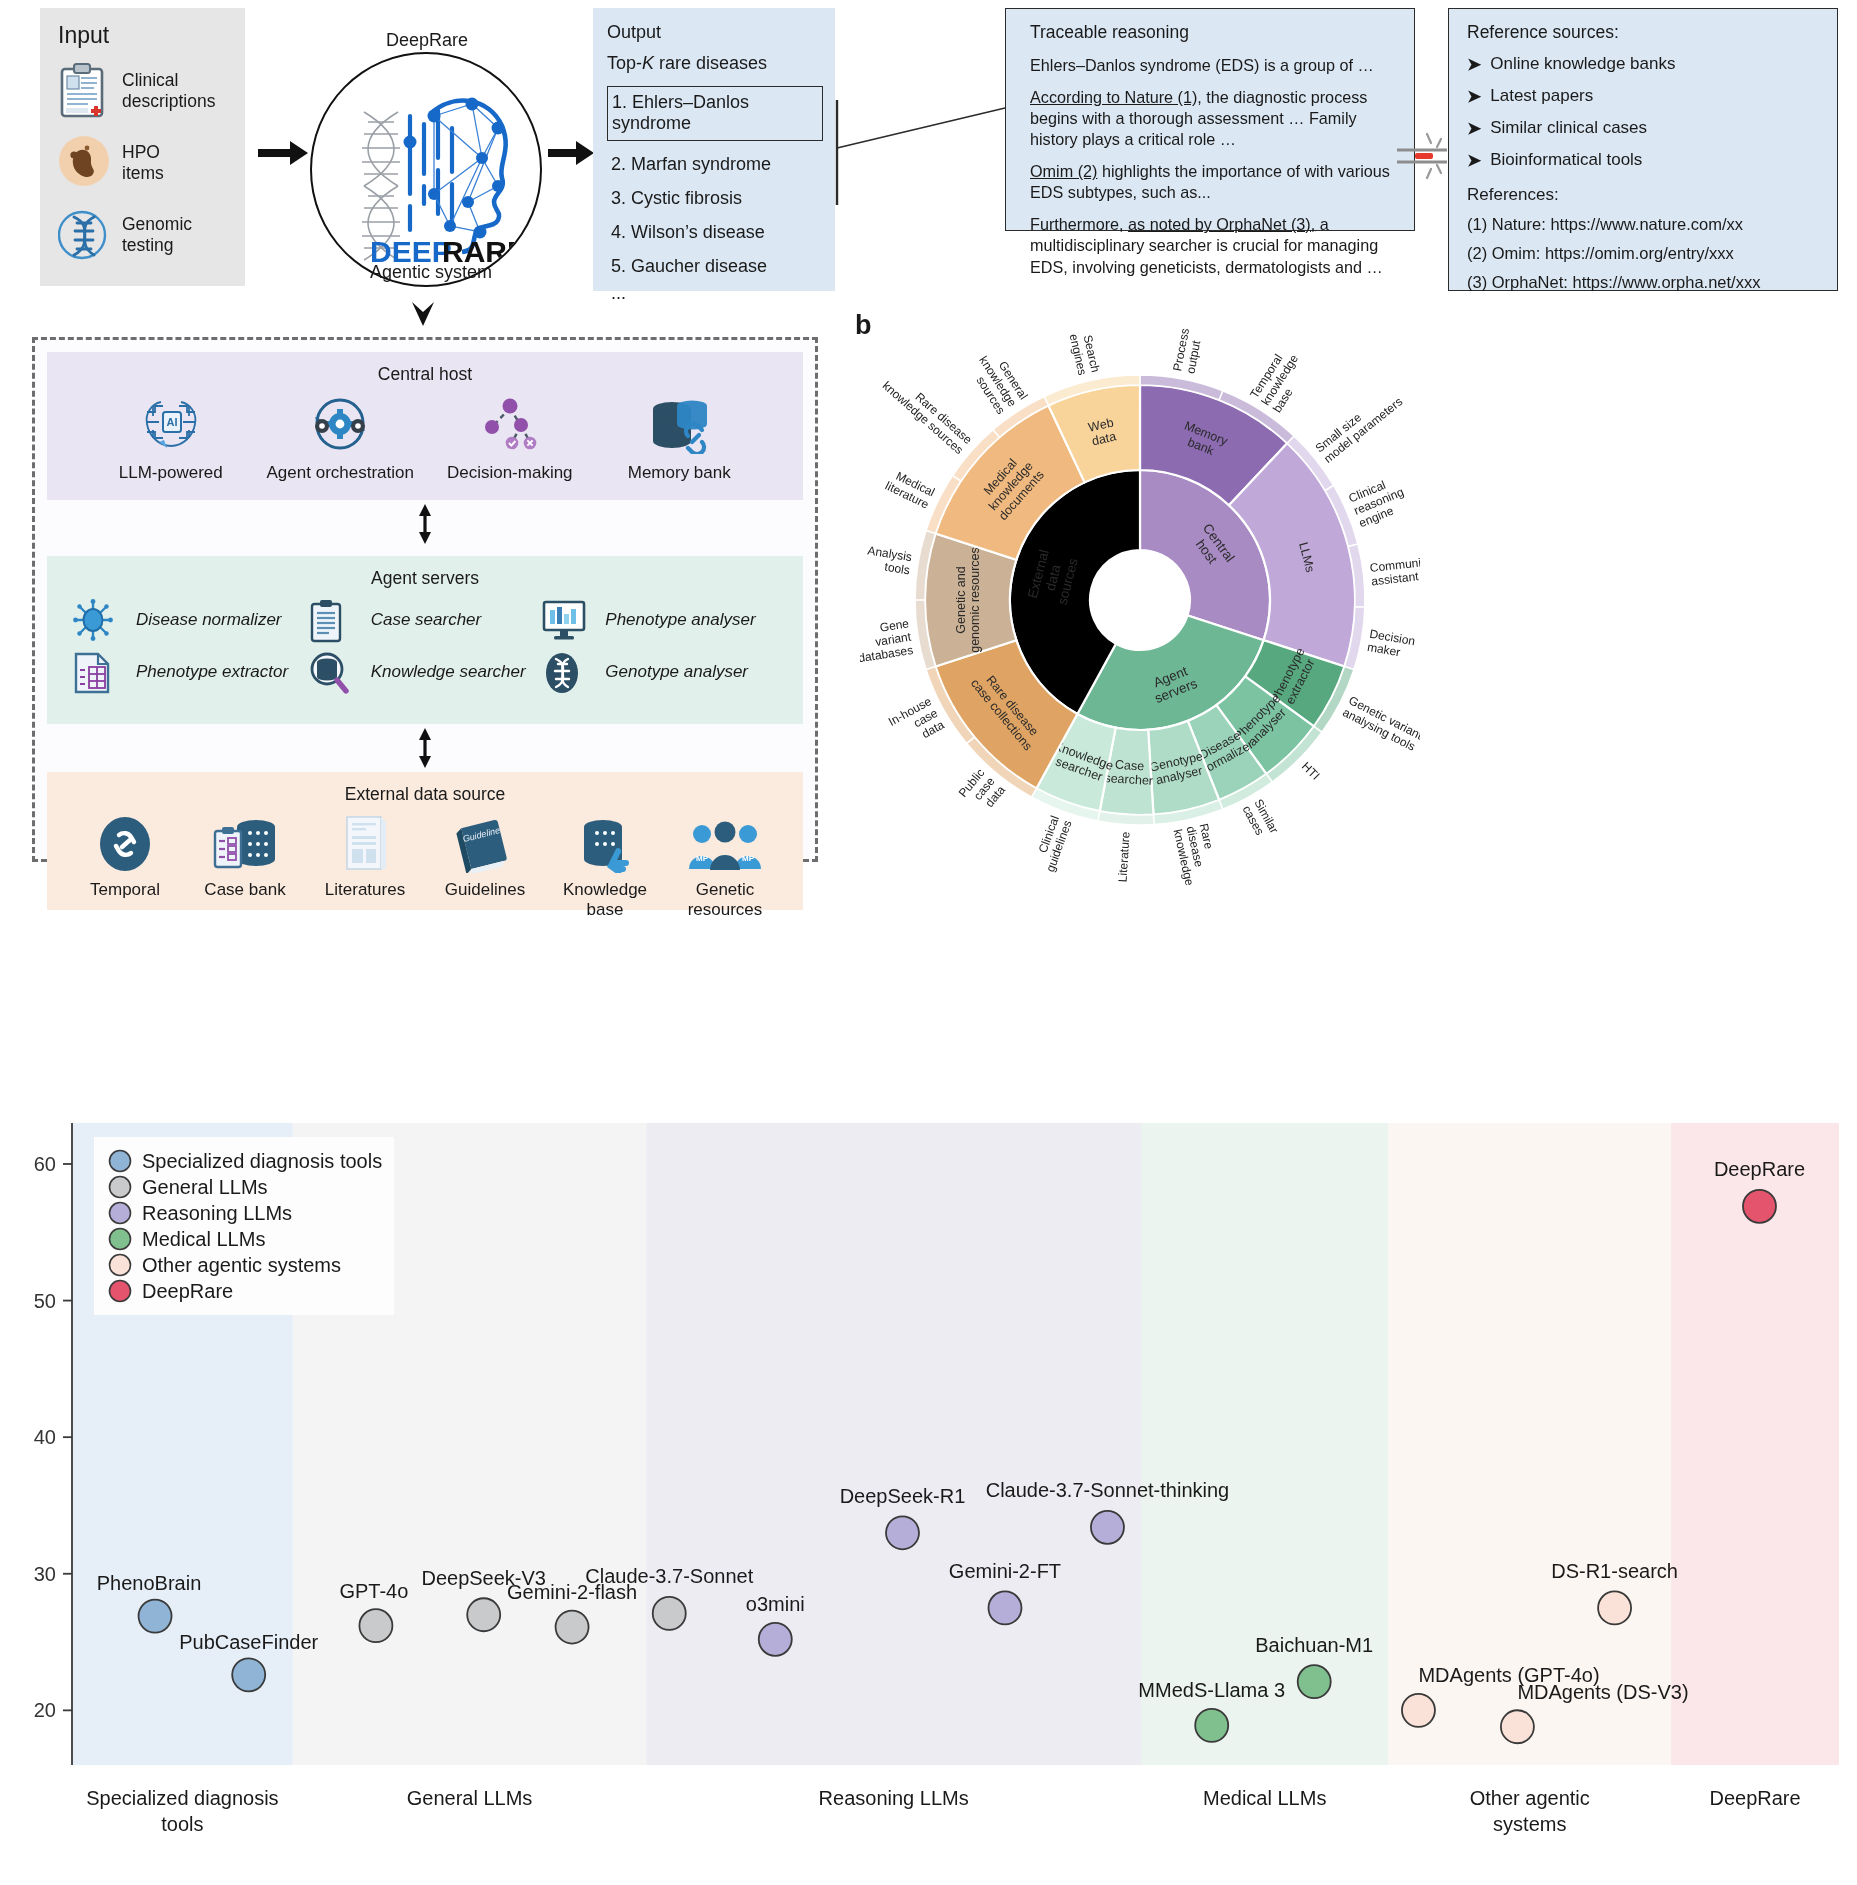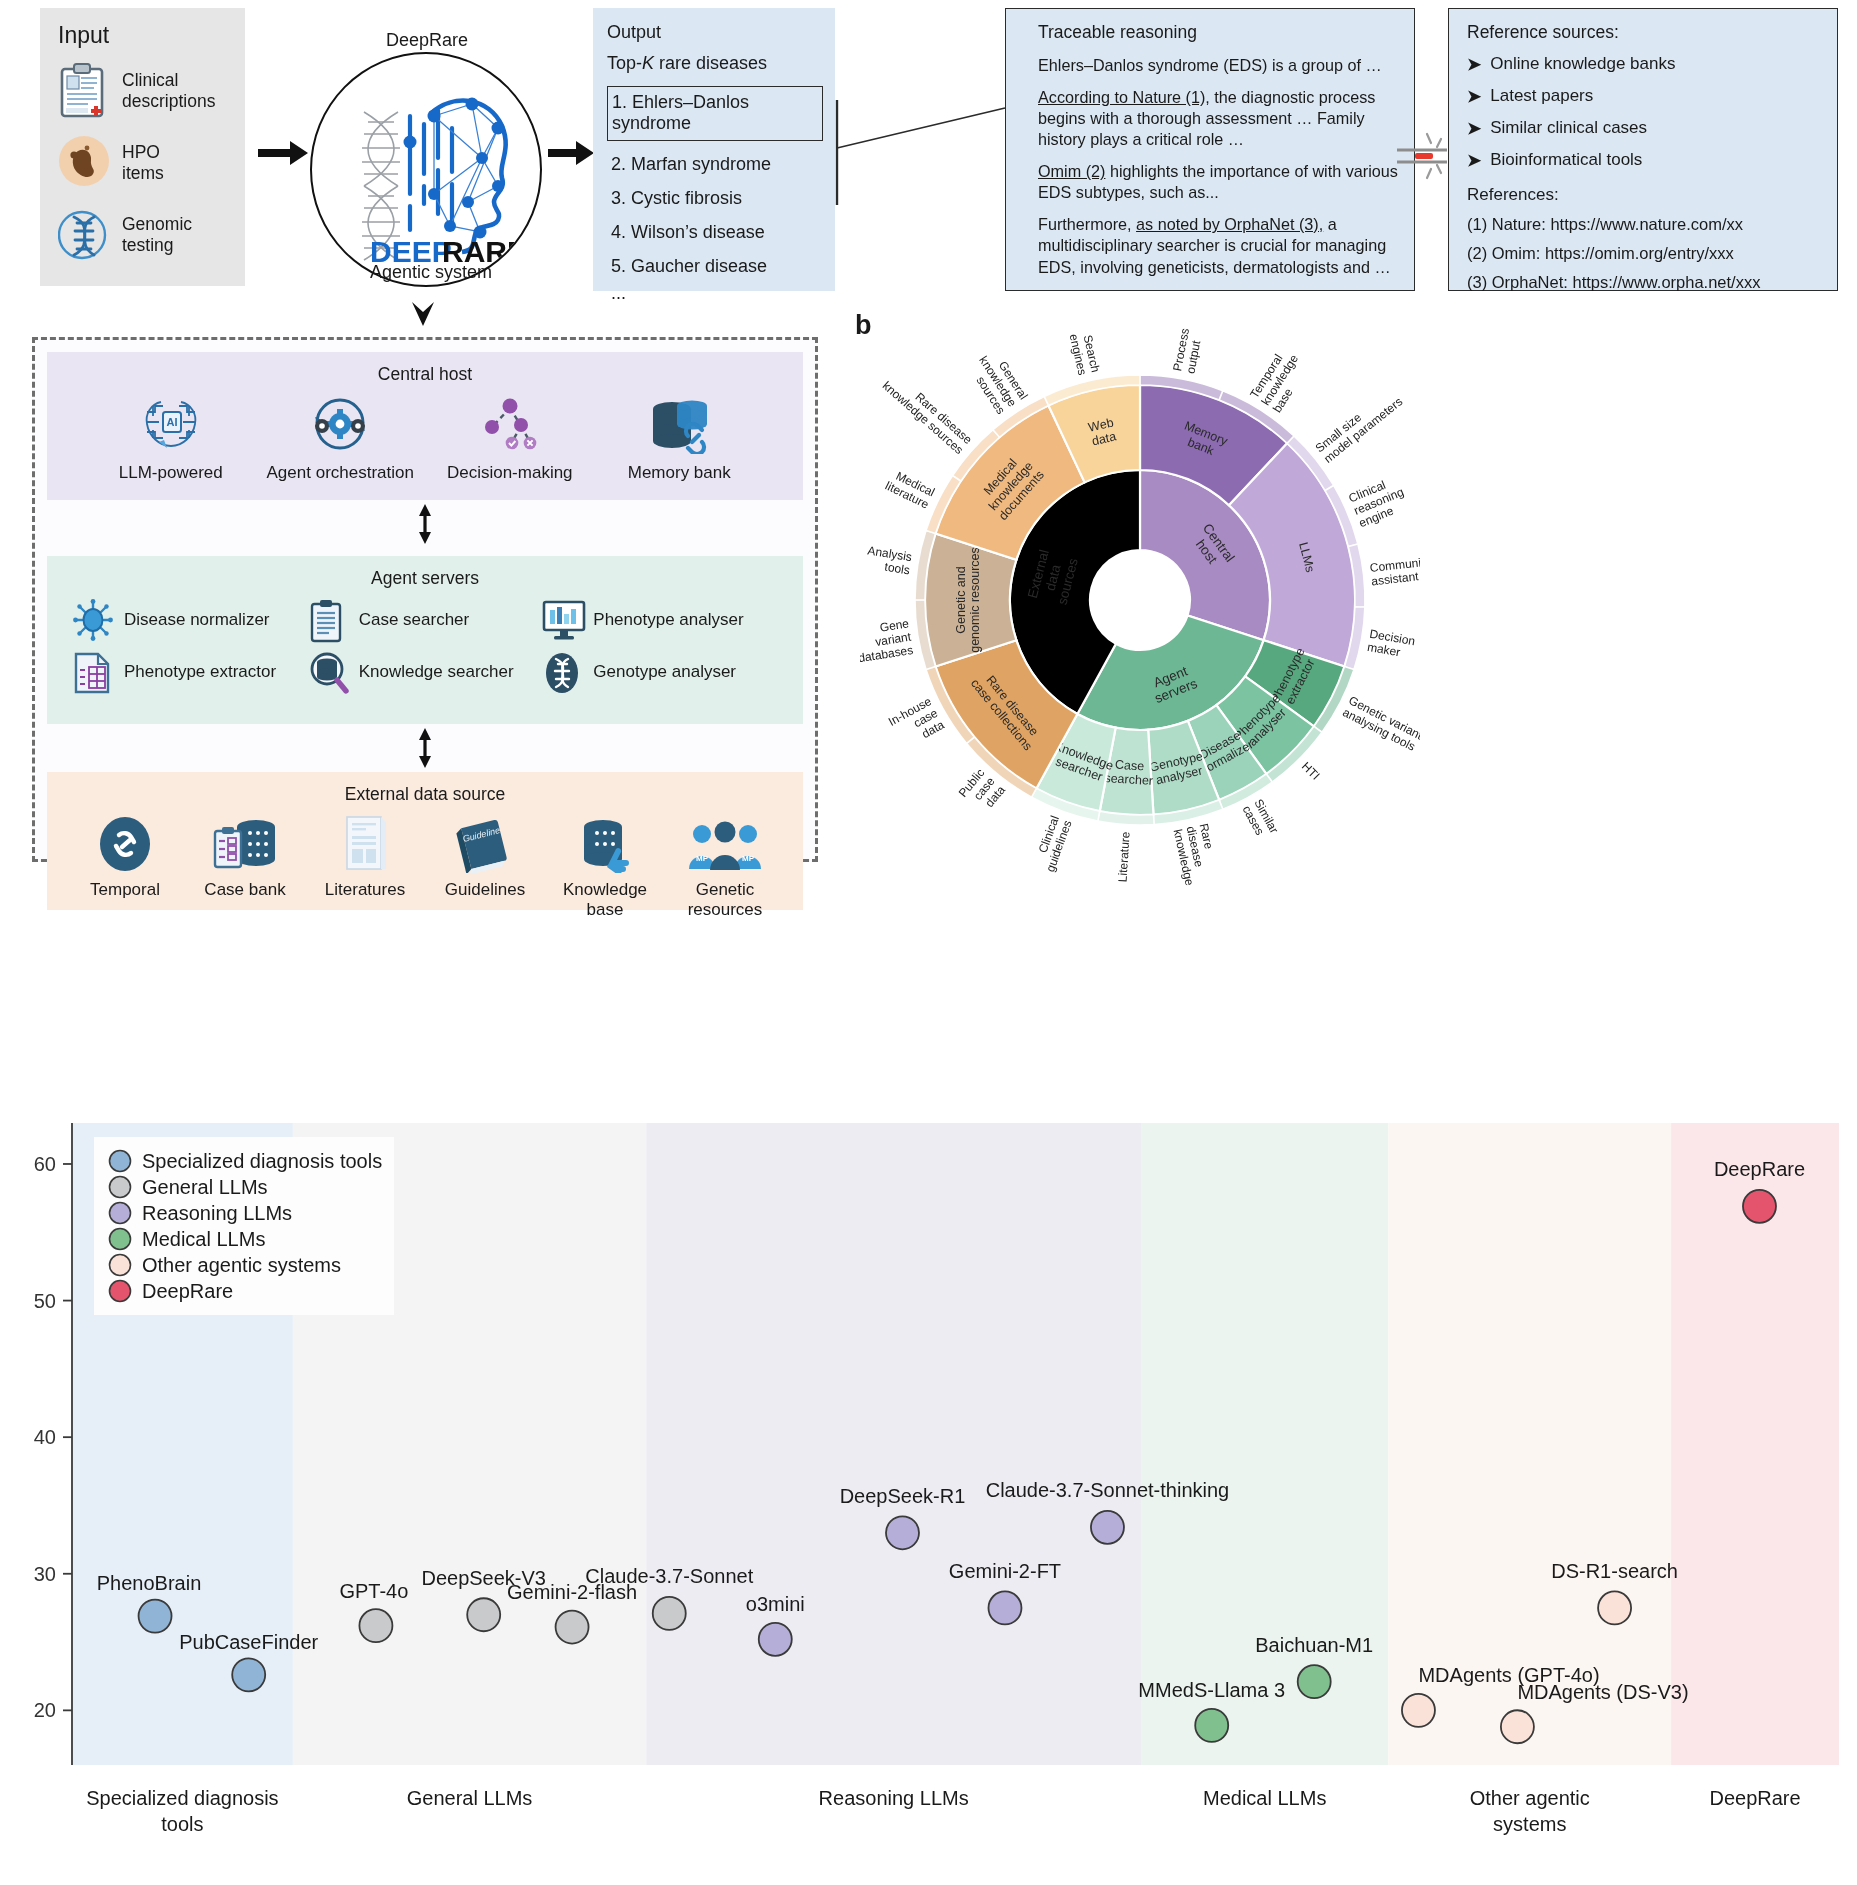--- a/index.html
+++ b/index.html
@@ -48,23 +48,23 @@
   #top1-box {
     margin-top:12px; border:1.6px solid #2b2b2b; background:#dbe7f3;
     padding:5px 6px 6px 4px; font-size:18px; width:216px;
   }
   .olist-item { font-size:18px; margin-top:13px; padding-left:4px; }
   #output-ellipsis { font-size:18px; margin-top:6px; padding-left:4px; }
 
   #connector { left:835px; top:100px; }
 
   #reason-box {
-    left:1005px; top:8px; width:410px; height:283px;
+    left:1005px; top:8px; width:410px; height:223px;
     background:#dbe7f3; border:1.8px solid #2b2b2b;
-    padding:13px 14px 0 32px;
+    padding:13px 14px 0 24px;
   }
   #reason-title { font-size:17.5px; }
   .rpara { font-size:16.2px; line-height:1.30; margin-top:11px; }
   .rpara u { text-decoration:underline; }
 
   #refs-box {
     left:1448px; top:8px; width:390px; height:283px;
     background:#dbe7f3; border:1.8px solid #2b2b2b;
     padding:13px 0 0 18px;
   }
@@ -92,21 +92,21 @@
   #band-ext     { height:138px; background:#fbeade; }
   .band-gap { height:48px; position:relative; }
   .vert-arrow { position:absolute; left:50%; transform:translateX(-50%); top:4px; }
 
   .central-items { display:flex; justify-content:space-around; align-items:flex-end; margin-top:6px; padding:0 39px; }
   .ci { text-align:center; width:150px; }
   .ci .cicon { height:66px; display:flex; align-items:center; justify-content:center; }
   .ci .clabel { font-size:17px; margin-top:6px; }
 
   .agent-grid { display:grid; grid-template-columns:1fr 1fr 1fr; row-gap:10px; margin-top:10px; padding:0 26px; }
-  .ag { display:flex; align-items:center; gap:11px; }
+  .ag { display:flex; align-items:center; gap:23px;font-style:italic; }
   .ag .alabel { font-size:17px; }
   .aicon { width:40px; height:42px; flex:none; }
 
   .ext-items { display:flex; justify-content:space-between; margin-top:6px; padding:0 18px; }
   .ei { text-align:center; width:120px; }
   .ei .eicon { height:62px; display:flex; align-items:flex-end; justify-content:center; }
   .ei .elabel { font-size:17px; margin-top:7px; }
 
   
   #panel-b-letter { left:855px; top:310px; font-size:27px; font-weight:bold; }

